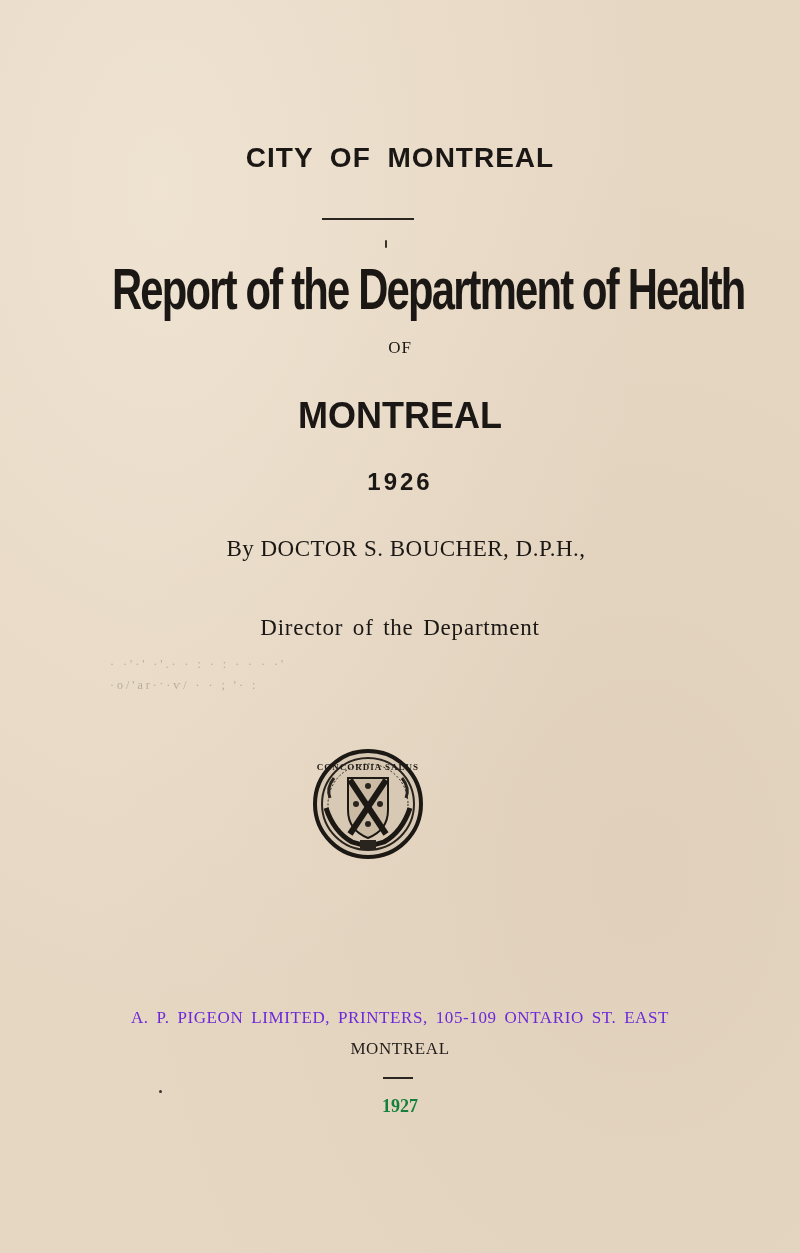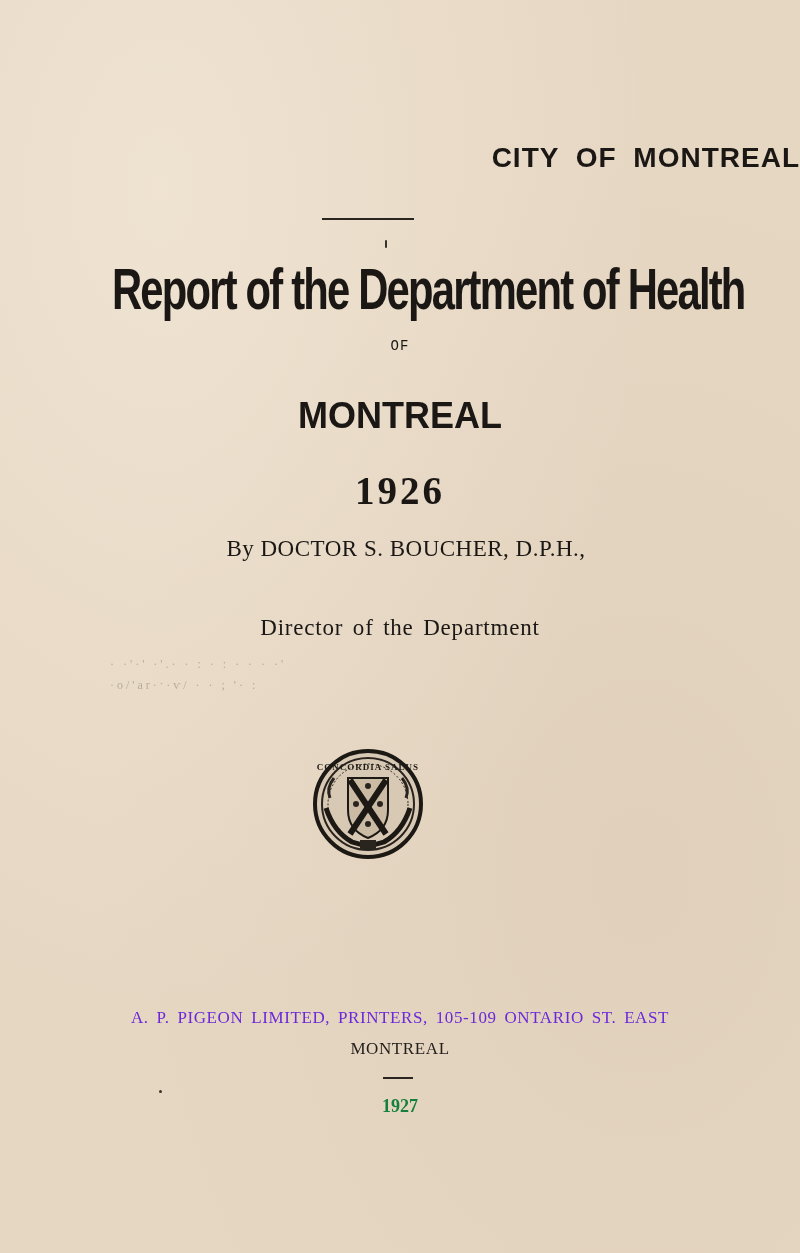--- a/index.html
+++ b/index.html
@@ -18,56 +18,55 @@
       color: #1a1714;
     }
     .abs { position: absolute; left: 0; width: 800px; text-align: center; }
     .city-title {
       top: 142px;
       font-family: "Liberation Sans", sans-serif;
       font-weight: bold;
       font-size: 28px;
       letter-spacing: 1px;
       word-spacing: 8px;
-      text-align: right;
     }
     .rule {
       position: absolute;
       height: 2px;
       background: #2a2520;
     }
     .rule-top { top: 218px; left: 322px; width: 92px; }
     .main-title {
       top: 255px;
       font-family: "Liberation Sans", sans-serif;
       font-weight: bold;
       font-size: 58px;
       letter-spacing: -2.5px;
       transform: scaleX(0.72);
       transform-origin: center;
       white-space: nowrap;
     }
     .of-label {
       top: 338px;
-      font-family: Liberation Mono, monospace;
-      font-size: 14px;
+      font-family: Liberation Serif, serif;
+      font-size: 17px;
       letter-spacing: 1px;
     }
     .montreal-label {
       top: 395px;
       font-family: "Liberation Sans", sans-serif;
       font-weight: bold;
       font-size: 36px;
       letter-spacing: 0px;
     }
     .year-label {
       top: 468px;
-      font-family: Liberation Serif, serif;
+      font-family: Liberation Sans, sans-serif;
       font-weight: bold;
-      font-size: 39px;
+      font-size: 24px;
       letter-spacing: 3px;
     }
     .author-label {
       top: 536px;
       font-family: "Liberation Serif", serif;
       font-size: 23px;
       letter-spacing: 0.5px;
       padding-left: 6px;
     }
     .role-label {

